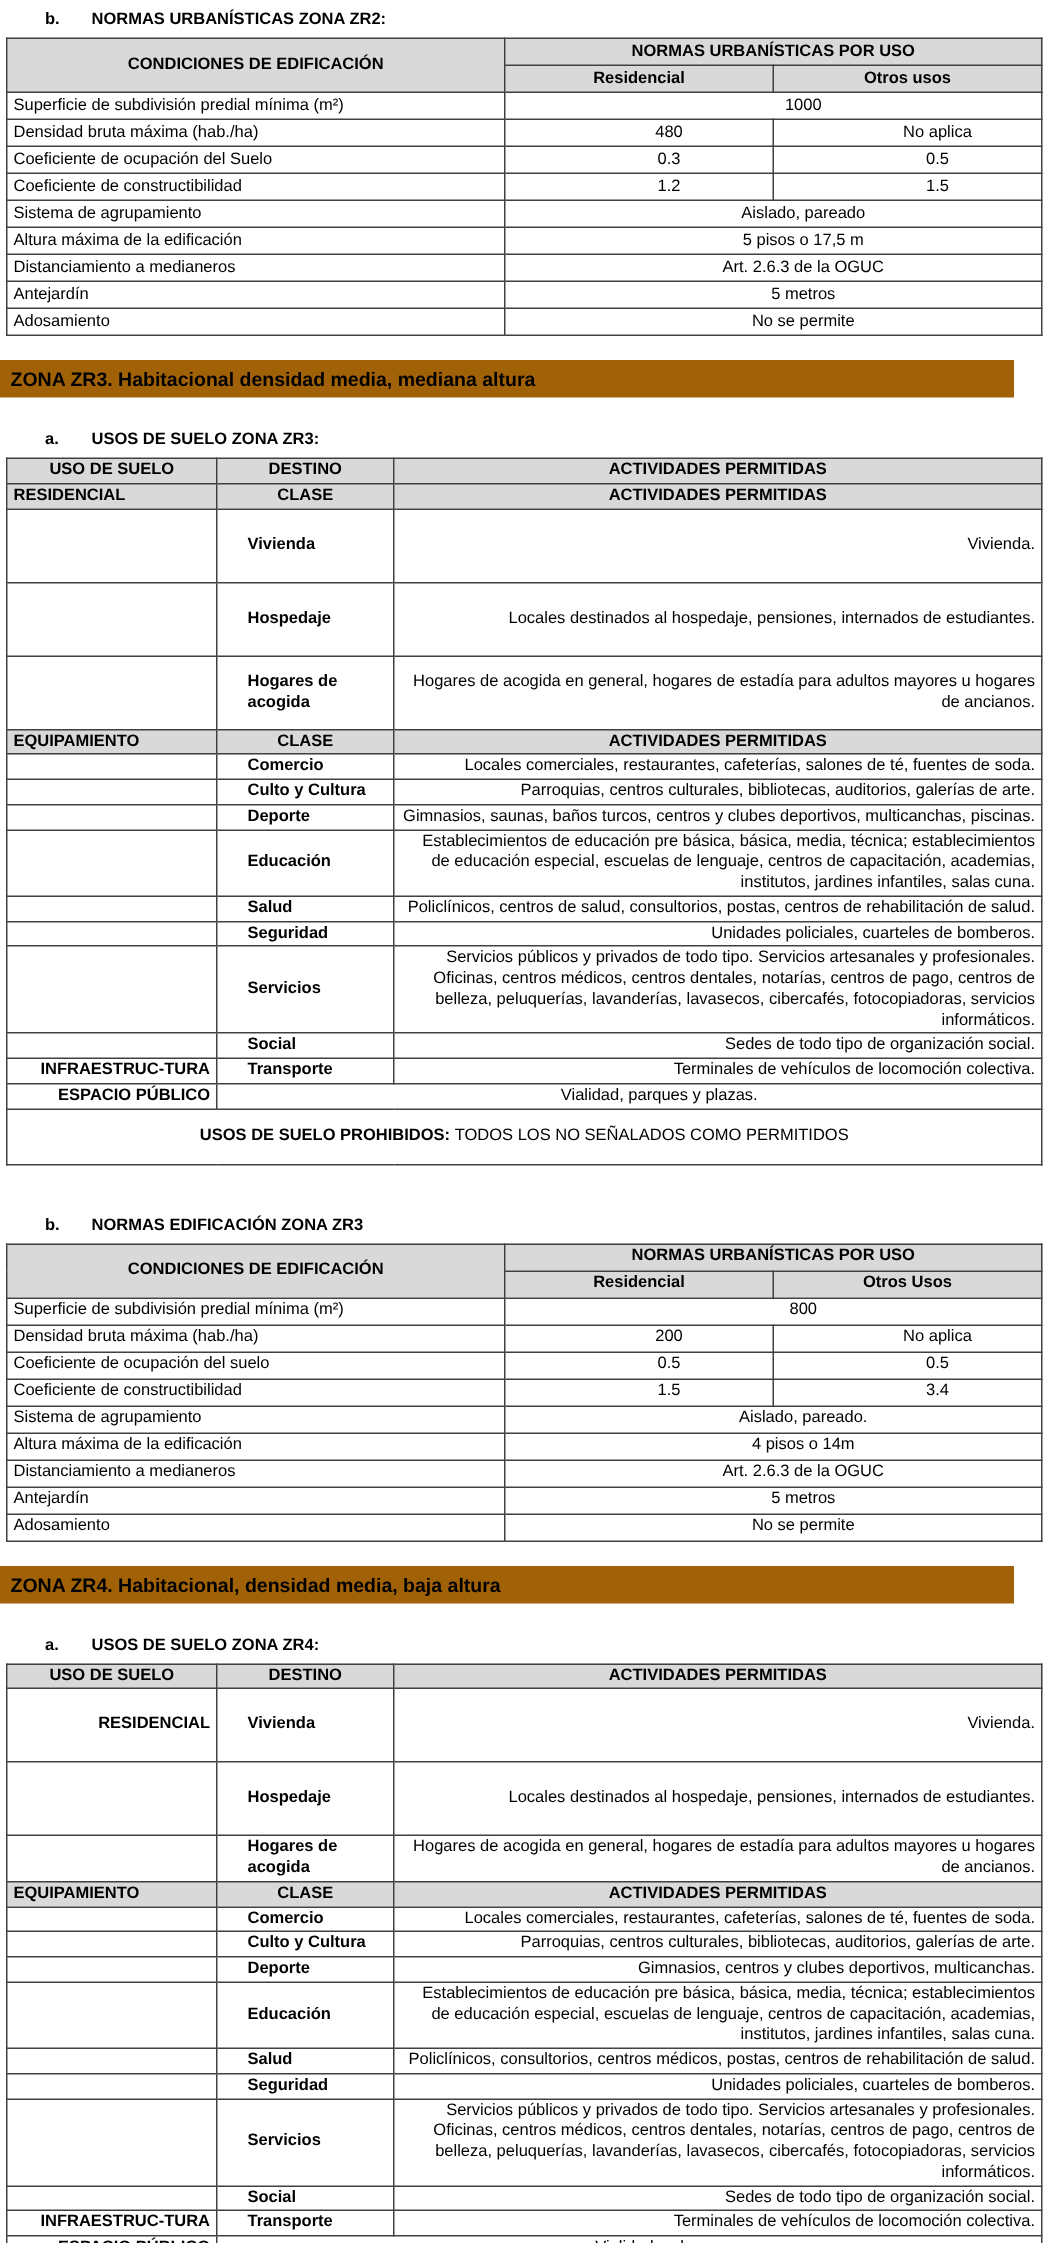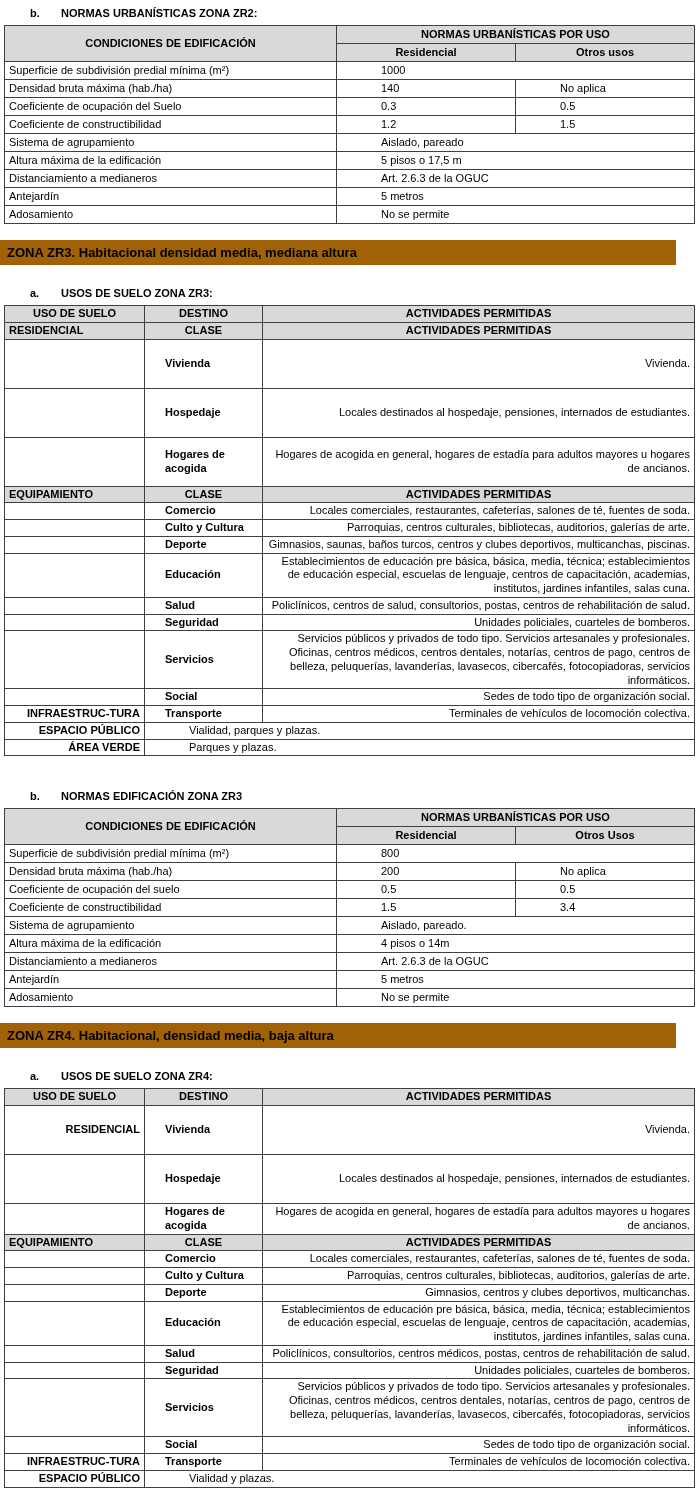--- a/index.html
+++ b/index.html
@@ -9,21 +9,21 @@
   .section-label.after-banner{padding-top:22px;}
   .section-label.mid{padding-top:18px;}
   .zone-banner{background:#a16207;font-weight:bold;font-size:13px;padding:5px 7px;margin:16px 22px 0 0;}
   table{border-collapse:collapse;table-layout:fixed;width:690px;margin:2px 4px 16px 4px;}
   td{border:1px solid #404040;padding:1px 4px;vertical-align:middle;word-wrap:break-word;line-height:1.25;}
   .hdr{background:#d9d9d9;font-weight:bold;text-align:center;}
   .hdr.uso{text-align:left;}
   .uso{font-weight:bold;text-align:right;}
   .destino{font-weight:bold;text-align:left;padding-left:20px;}
   .act{text-align:right;}
-  .val{text-align:left;padding-left:44px;}
+  .val{text-align:center;padding-left:44px;}
   .normas td{height:15px;}
   .usos td{min-height:15px;}
   .usos tr.tall td{height:46px;}
   td.footer-cell{height:34px;text-align:center;}
 </style>
 </head>
 <body>
 
 <div class="section-label">
   <span class="num">b.</span>
@@ -44,21 +44,21 @@
       <tr>
         <td class="hdr">Residencial</td>
         <td class="hdr">Otros usos</td>
       </tr>
       <tr>
         <td>Superficie de subdivisión predial mínima (m²)</td>
         <td class="val" colspan="2">1000</td>
       </tr>
       <tr>
         <td>Densidad bruta máxima (hab./ha)</td>
-        <td class="val">140</td>
+        <td class="val">480</td>
         <td class="val">No aplica</td>
       </tr>
       <tr>
         <td>Coeficiente de ocupación del Suelo</td>
         <td class="val">0.3</td>
         <td class="val">0.5</td>
       </tr>
       <tr>
         <td>Coeficiente de constructibilidad</td>
         <td class="val">1.2</td>
@@ -174,22 +174,21 @@
       <tr>
         <td class="uso">INFRAESTRUC-TURA</td>
         <td class="destino">Transporte</td>
         <td class="act">Terminales de vehículos de locomoción colectiva.</td>
       </tr>
       <tr>
         <td class="uso">ESPACIO PÚBLICO</td>
         <td class="val" colspan="2">Vialidad, parques y plazas.</td>
       </tr>
       <tr>
-        <td class="uso">ÁREA VERDE</td>
-        <td class="val" colspan="2">Parques y plazas.</td>
+        <td class="footer-cell" colspan="3"><span style="font-weight: bold;">USOS DE SUELO PROHIBIDOS: </span><span>TODOS LOS NO SEÑALADOS COMO PERMITIDOS</span></td>
       </tr>
     </tbody>
 </table>
 
 <div class="section-label mid">
   <span class="num">b.</span>
   <span>NORMAS EDIFICACIÓN ZONA ZR3</span>
 </div>
 
 <table class="normas">

